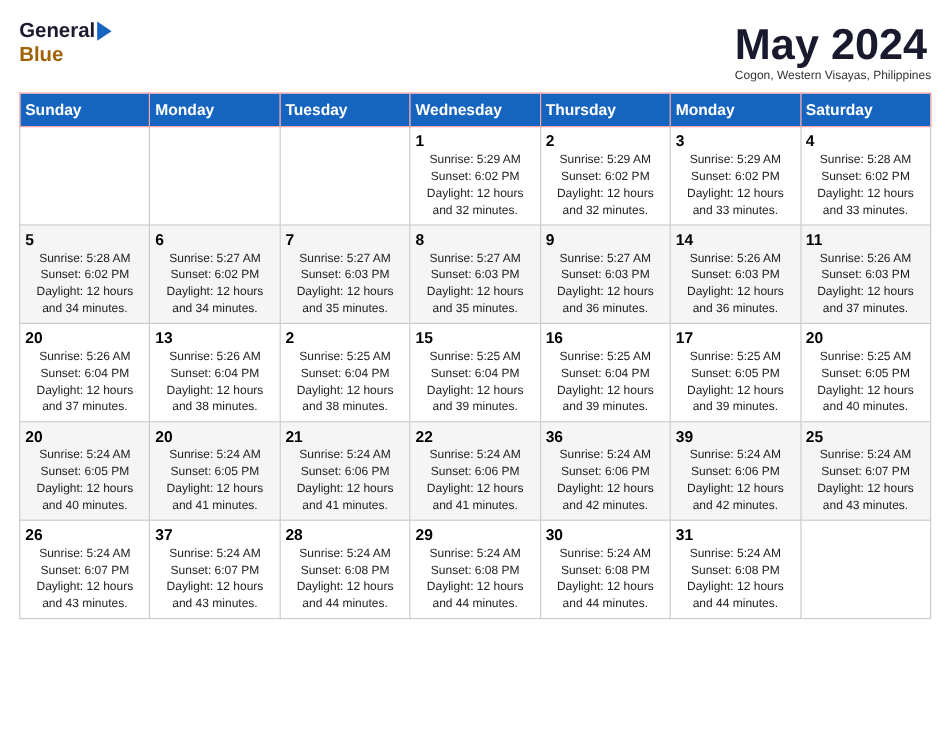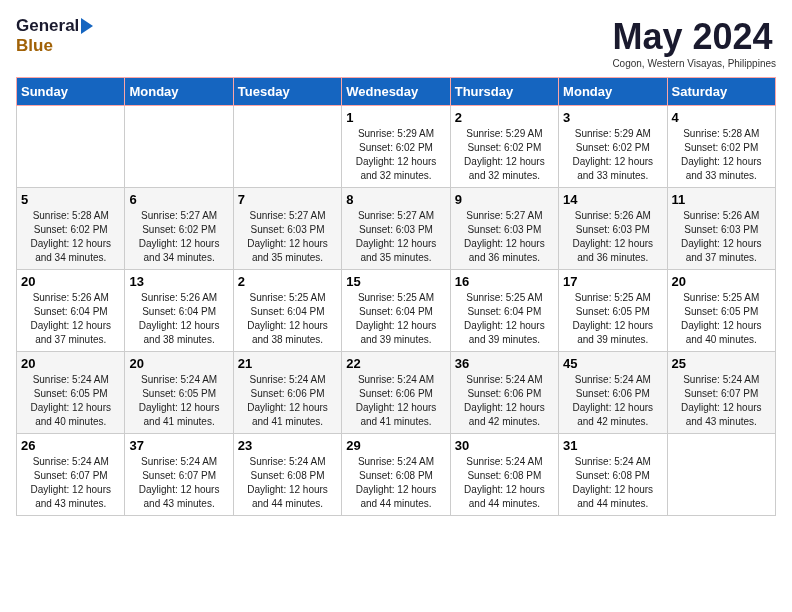--- a/index.html
+++ b/index.html
@@ -226,39 +226,39 @@
         </td>
         <td>
           <div class="day-number">22</div>
           <div class="day-info">Sunrise: 5:24 AM<br>Sunset: 6:06 PM<br>Daylight: 12 hours and 41 minutes.</div>
         </td>
         <td>
           <div class="day-number">36</div>
           <div class="day-info">Sunrise: 5:24 AM<br>Sunset: 6:06 PM<br>Daylight: 12 hours and 42 minutes.</div>
         </td>
         <td>
-          <div class="day-number">45</div>
+          <div class="day-number">39</div>
           <div class="day-info">Sunrise: 5:24 AM<br>Sunset: 6:06 PM<br>Daylight: 12 hours and 42 minutes.</div>
         </td>
         <td>
           <div class="day-number">25</div>
           <div class="day-info">Sunrise: 5:24 AM<br>Sunset: 6:07 PM<br>Daylight: 12 hours and 43 minutes.</div>
         </td>
       </tr>
       <tr>
         <td>
           <div class="day-number">26</div>
           <div class="day-info">Sunrise: 5:24 AM<br>Sunset: 6:07 PM<br>Daylight: 12 hours and 43 minutes.</div>
         </td>
         <td>
           <div class="day-number">37</div>
           <div class="day-info">Sunrise: 5:24 AM<br>Sunset: 6:07 PM<br>Daylight: 12 hours and 43 minutes.</div>
         </td>
         <td>
-          <div class="day-number">23</div>
+          <div class="day-number">28</div>
           <div class="day-info">Sunrise: 5:24 AM<br>Sunset: 6:08 PM<br>Daylight: 12 hours and 44 minutes.</div>
         </td>
         <td>
           <div class="day-number">29</div>
           <div class="day-info">Sunrise: 5:24 AM<br>Sunset: 6:08 PM<br>Daylight: 12 hours and 44 minutes.</div>
         </td>
         <td>
           <div class="day-number">30</div>
           <div class="day-info">Sunrise: 5:24 AM<br>Sunset: 6:08 PM<br>Daylight: 12 hours and 44 minutes.</div>
         </td>

